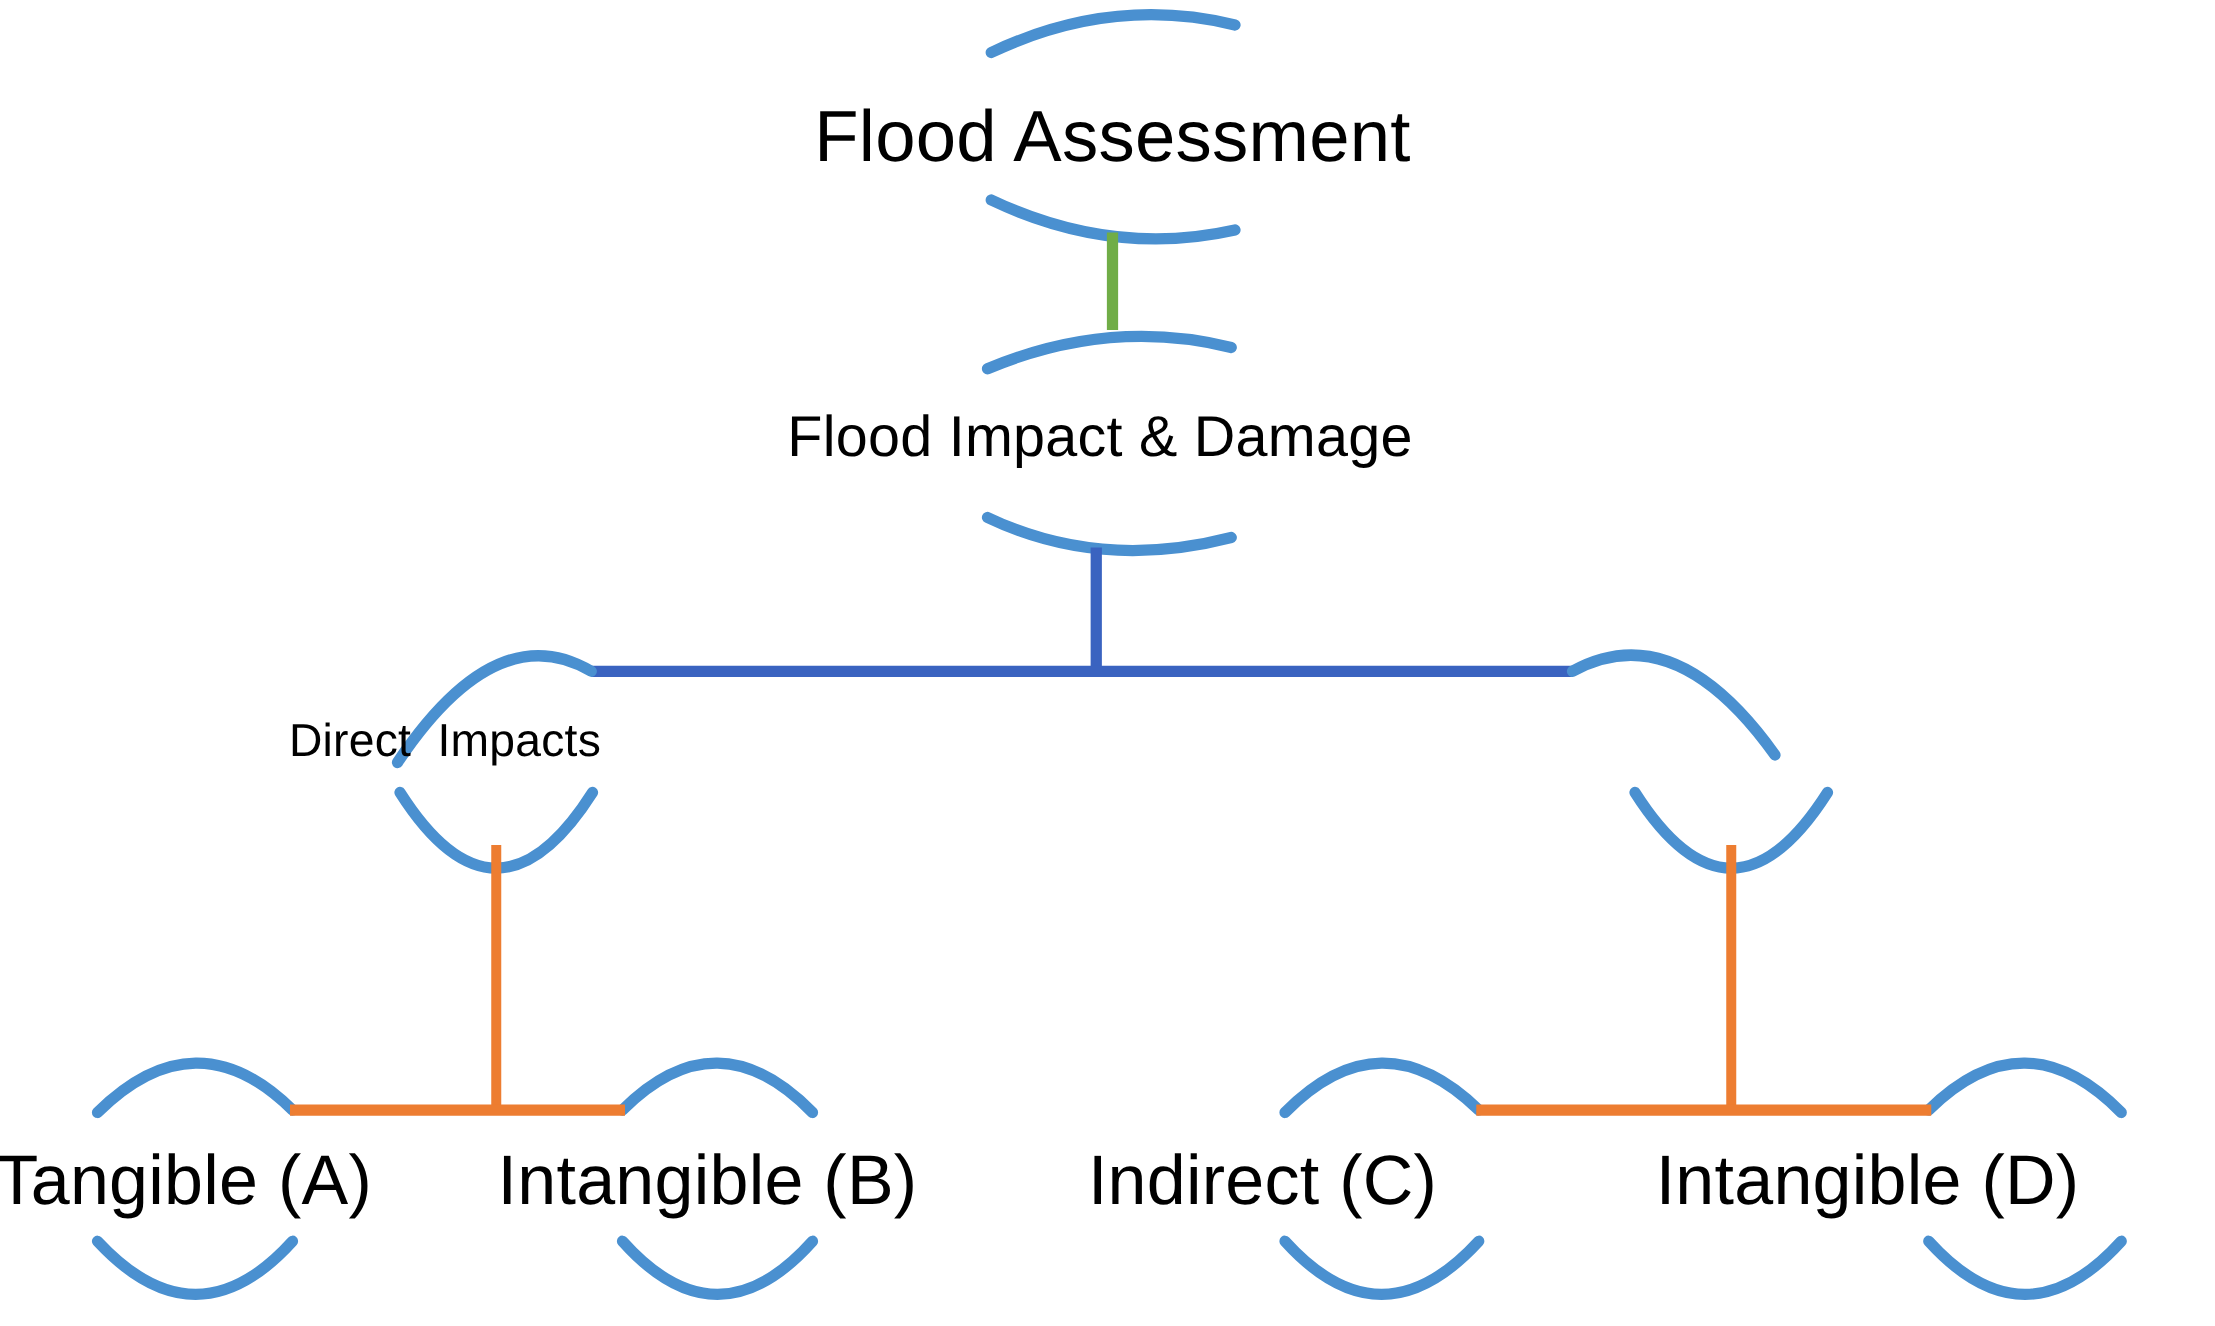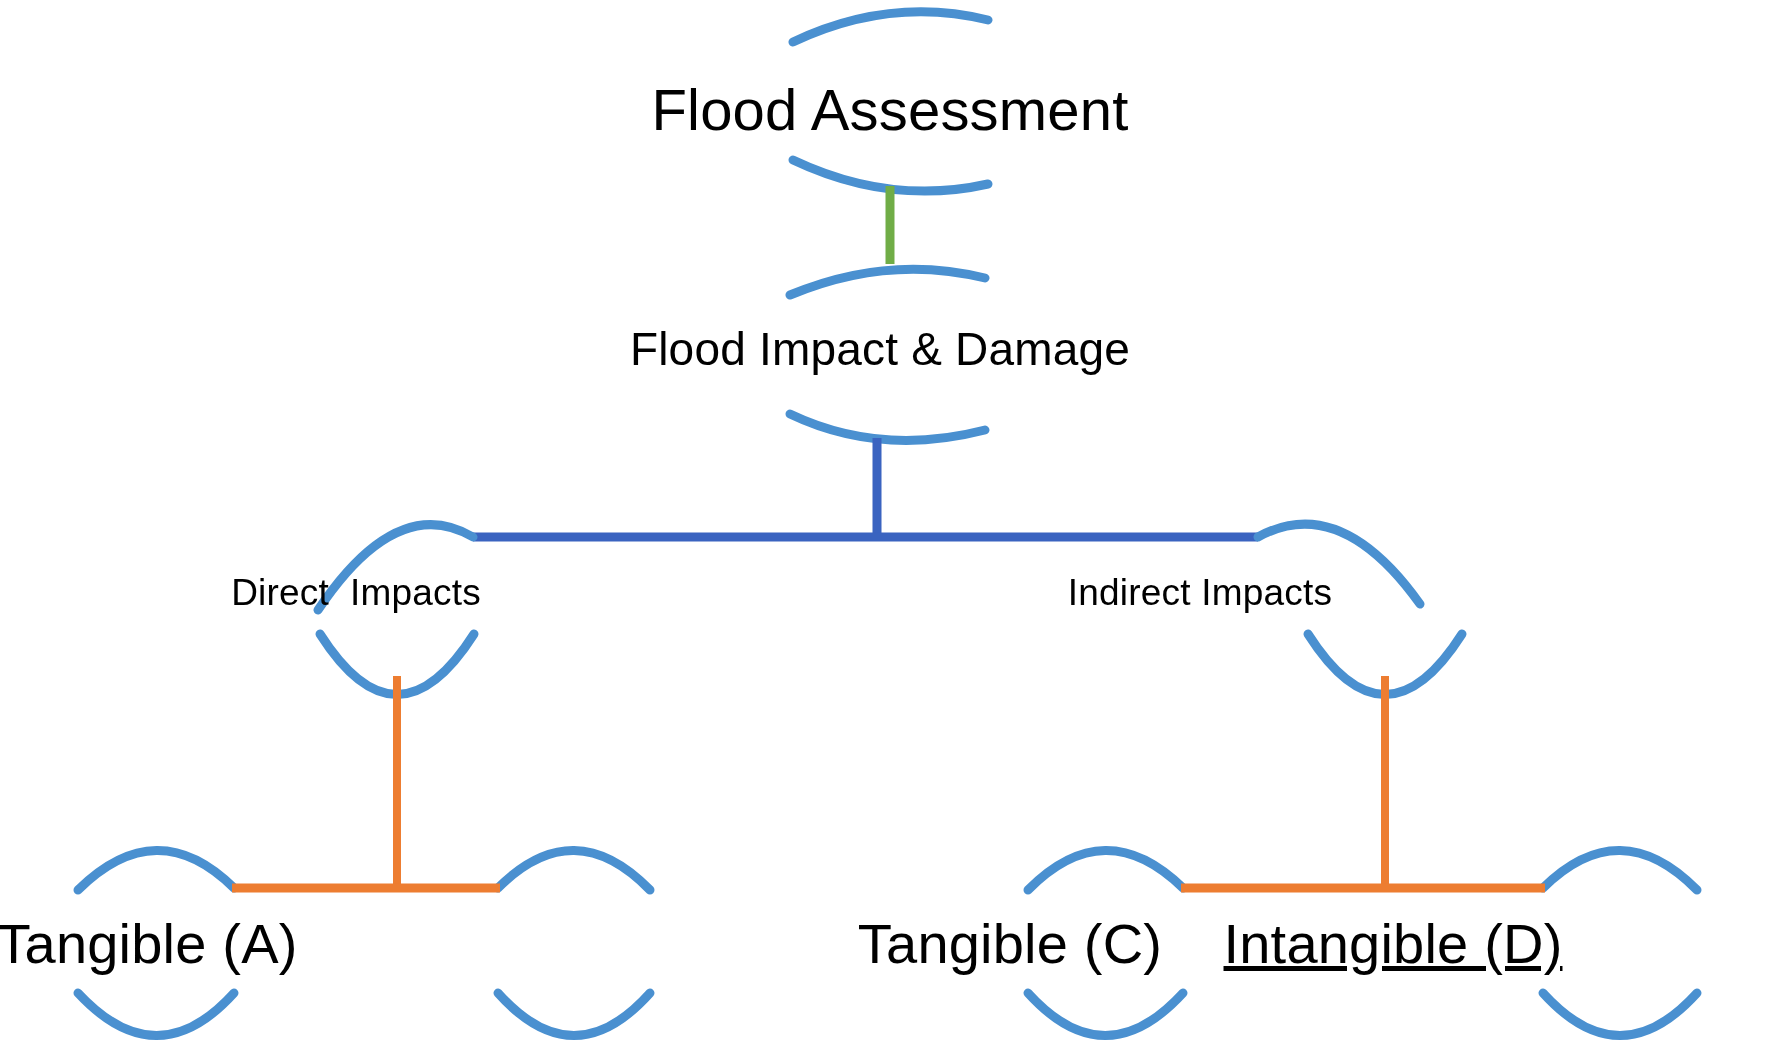--- a/index.html
+++ b/index.html
@@ -83,22 +83,22 @@
 
     <line x1="1181" y1="888" x2="1545" y2="888" stroke="#ed7d31" stroke-width="9" stroke-linecap="butt"></line>
   </svg>
 
   <div class="node-label lvl0" style="left: 890px; top: 110px; color: rgb(0, 0, 0);">Flood Assessment</div>
 
   <div class="node-label lvl1" style="left: 880px; top: 349px; color: rgb(0, 0, 0);">Flood Impact &amp; Damage</div>
 
   <div class="node-label lvl2" style="left: 356px; top: 592px; color: rgb(0, 0, 0);">Direct  Impacts</div>
 
-  <div class="node-label lvl2" style="left: 1200px; top: 592px; color: rgb(0, 0, 0);">Indirect Impacts</div>
 
   <div class="node-label lvl3" style="left: 147px; top: 944px; color: rgb(0, 0, 0);">Tangible (A)</div>
 
+  <div class="node-label lvl3" style="left: 566px; top: 944px; color: rgb(0, 0, 0);">Intangible (B)</div>
 
-  <div class="node-label lvl3" style="left: 1010px; top: 944px; color: rgb(0, 0, 0);">Tangible (C)</div>
+  <div class="node-label lvl3" style="left: 1010px; top: 944px; color: rgb(0, 0, 0);">Indirect (C)</div>
 
-  <div class="node-label lvl3" style="left: 1393px; top: 944px; color: rgb(0, 0, 0); text-decoration: underline;">Intangible (D)</div>
+  <div class="node-label lvl3" style="left: 1494px; top: 944px; color: rgb(0, 0, 0);">Intangible (D)</div>
 
 </div>
 
 </body></html>

